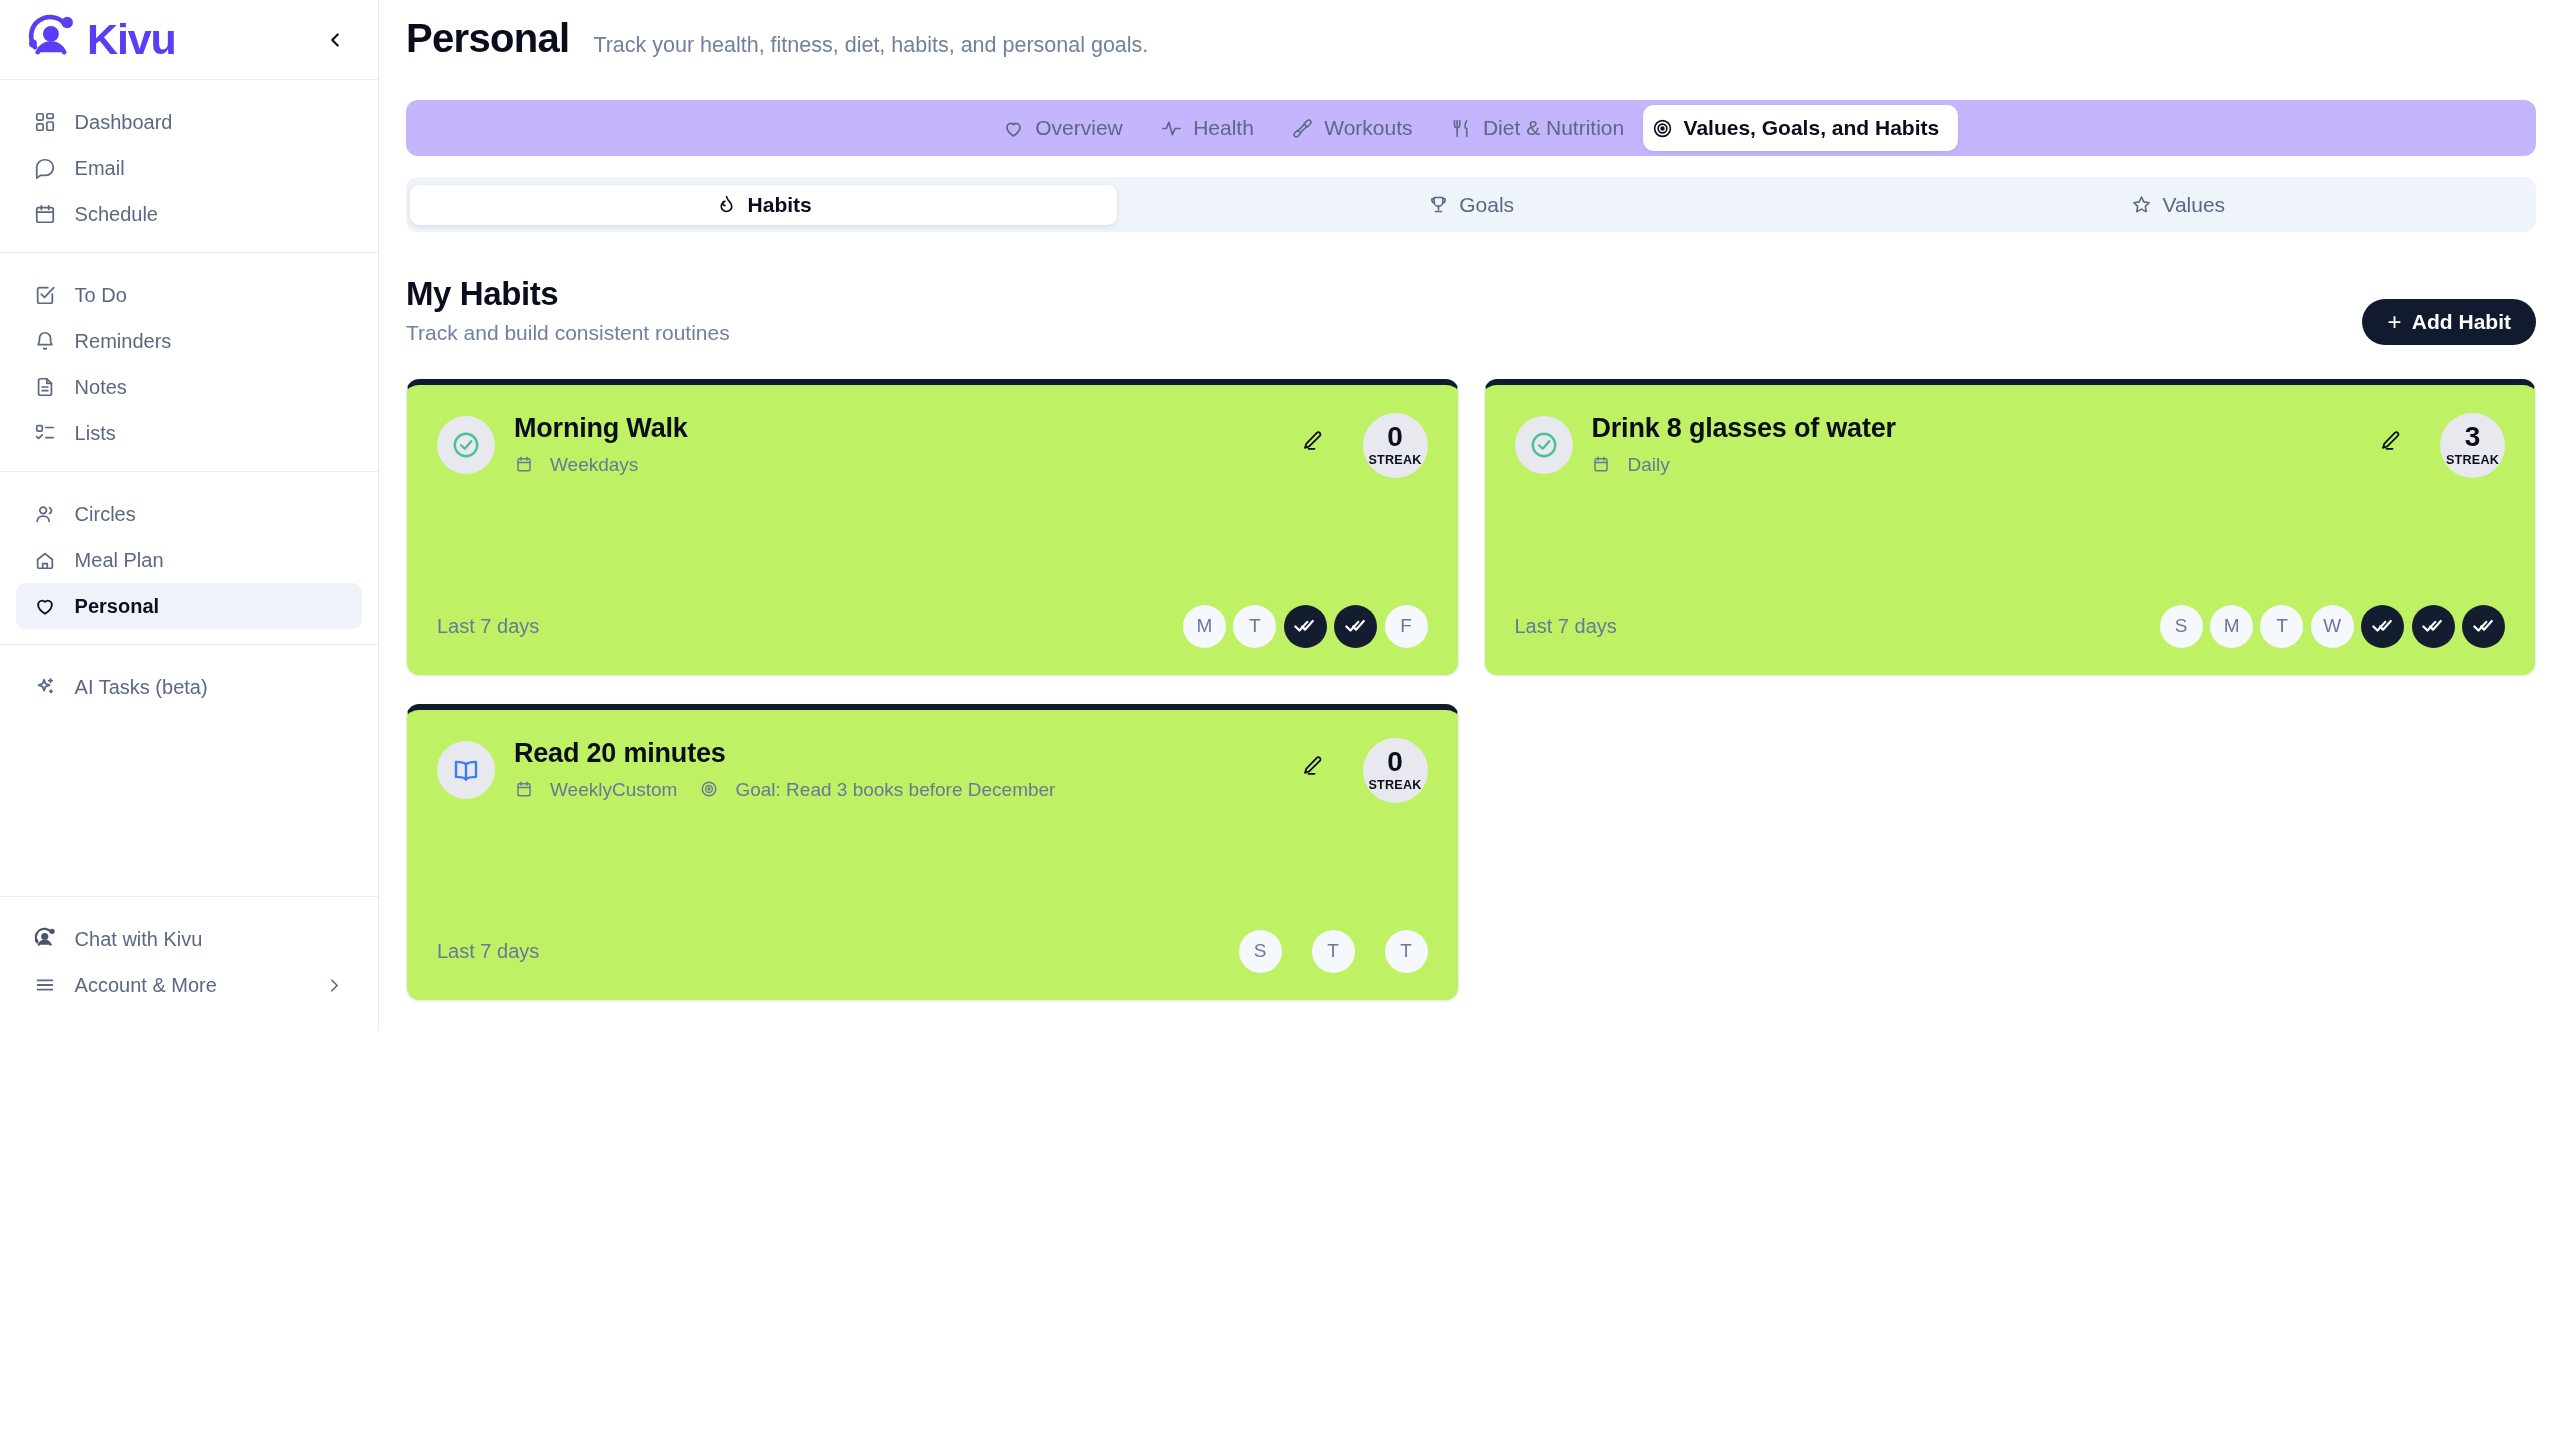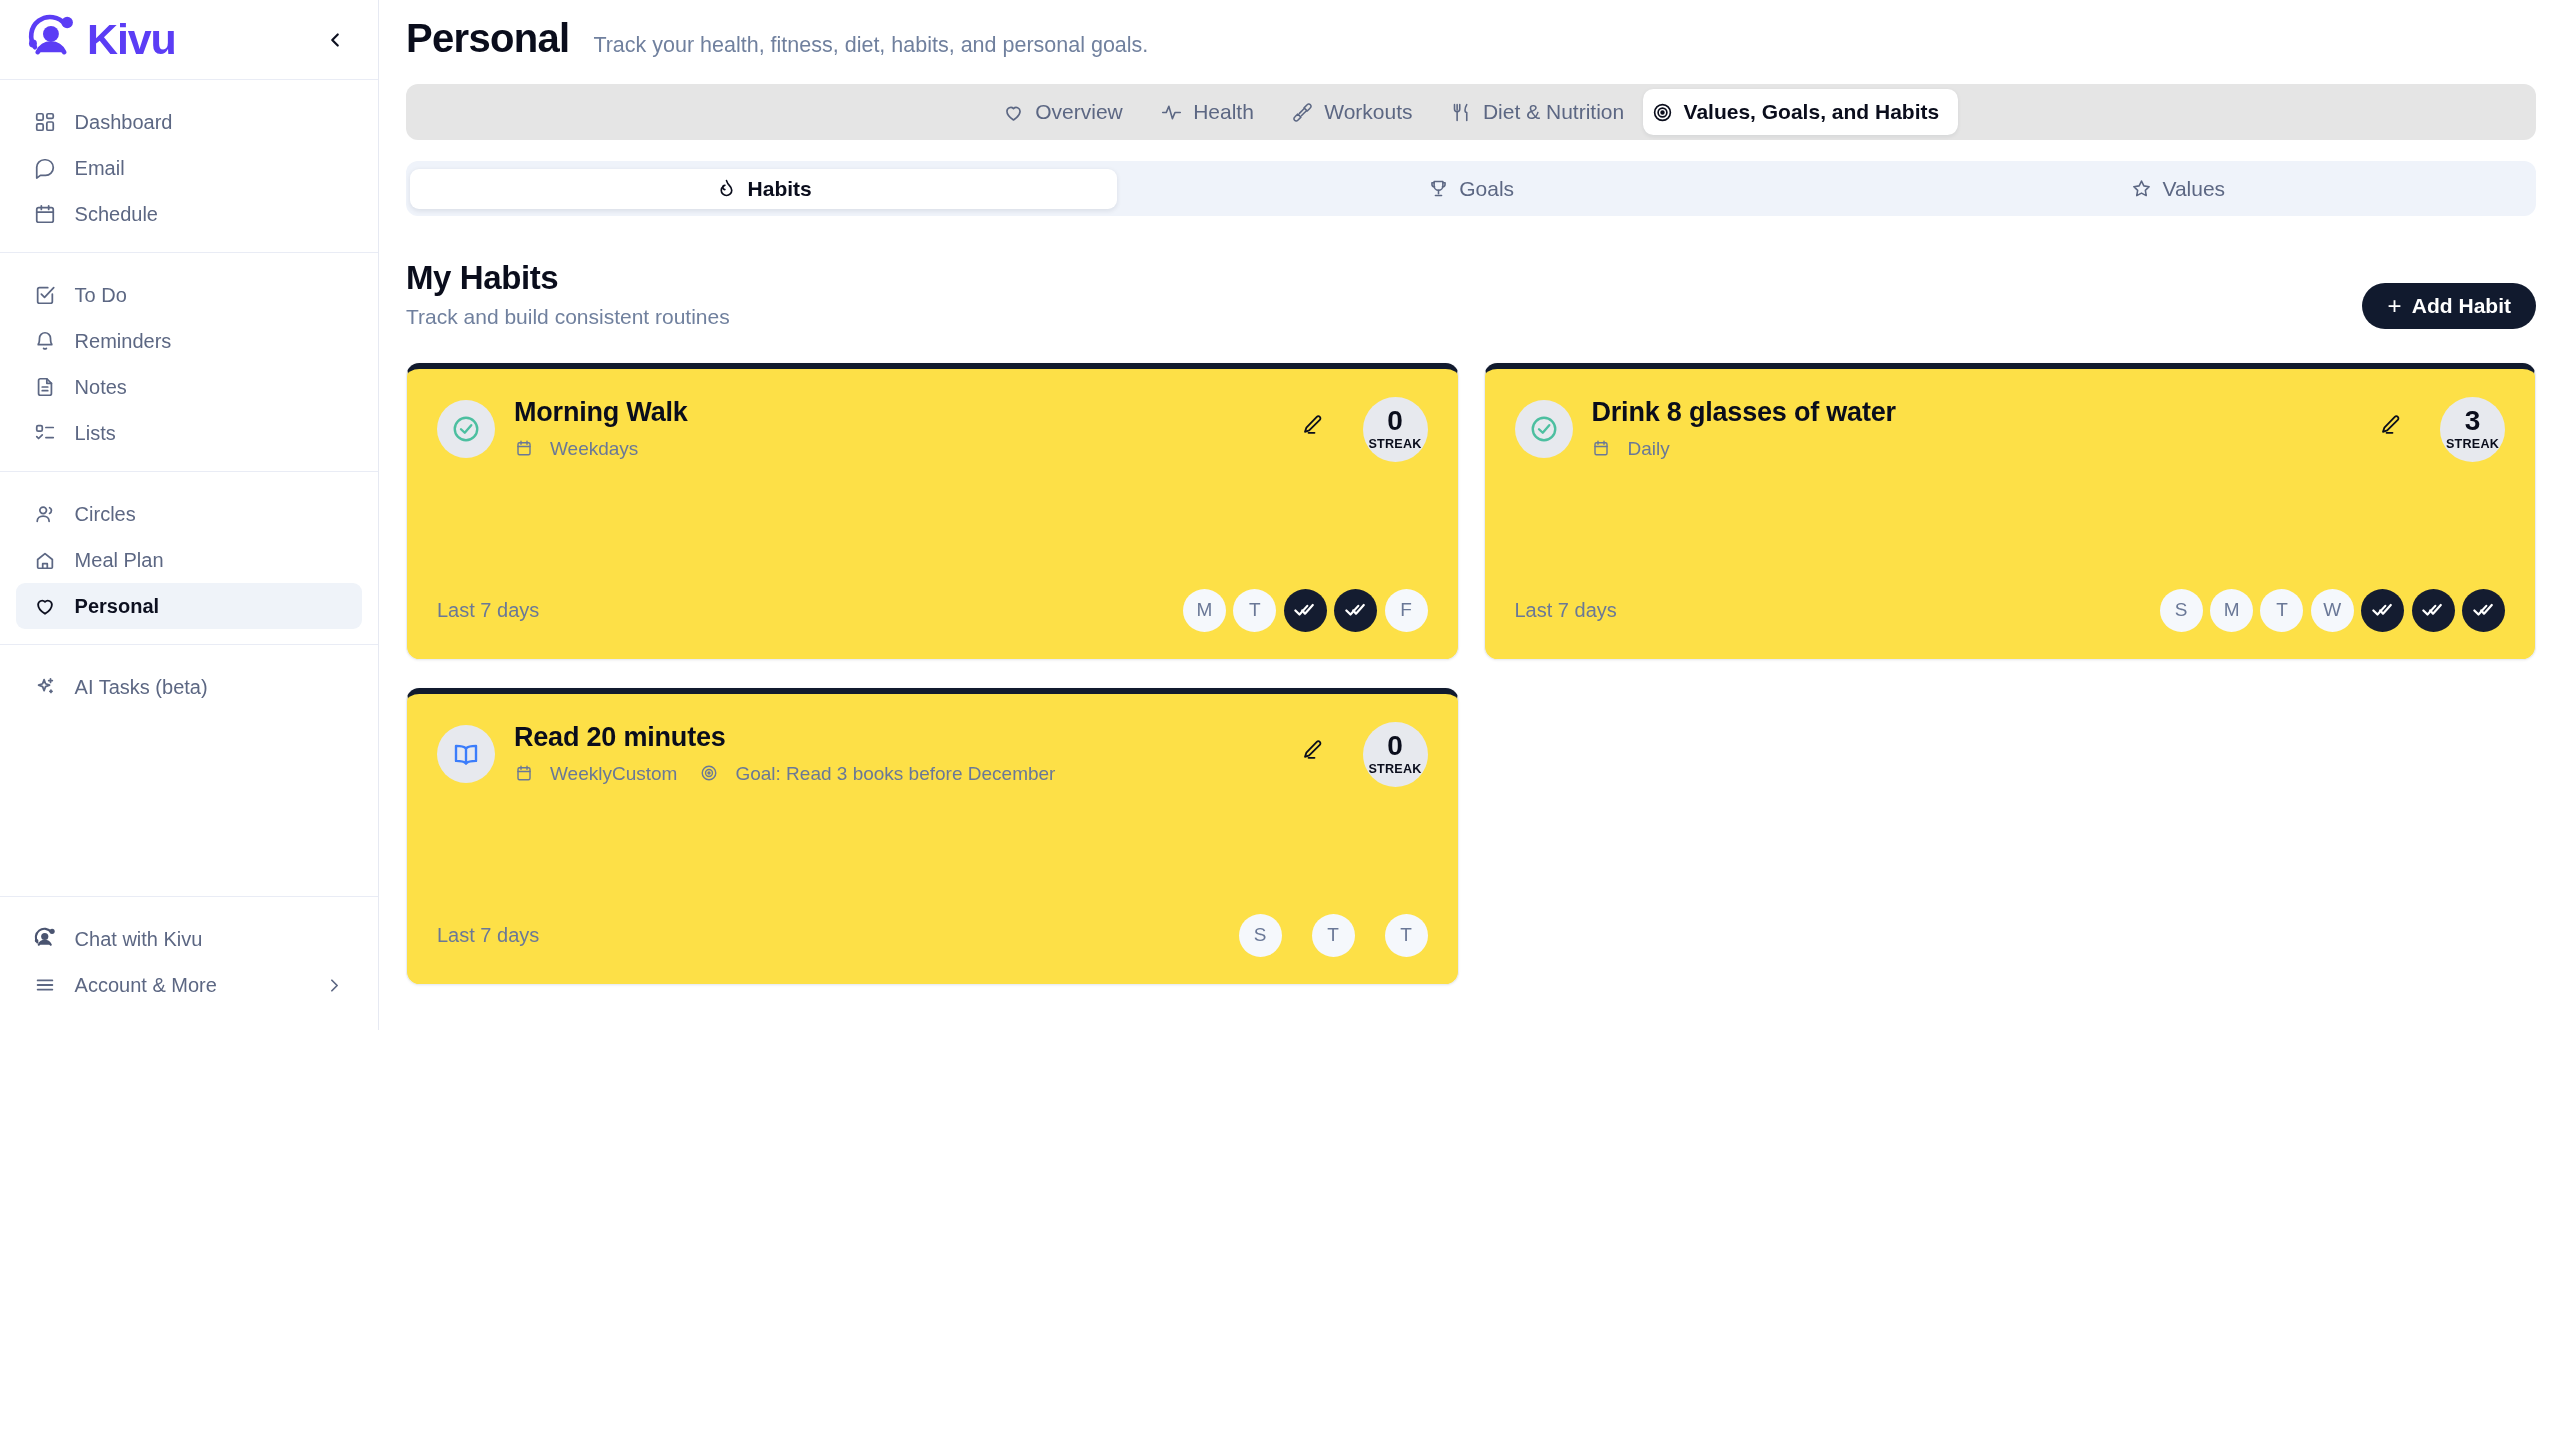--- a/index.html
+++ b/index.html
@@ -52,22 +52,22 @@
   .sidebar-foot { border-top: 1.5px solid #e9ecf5; padding: 19px 0 22px 0; }
   .nav-item .ni-chev { margin-left: auto; display:flex; align-items:center; }
 
   
   .main { flex: 1 1 auto; height: 1449px; display: flex; flex-direction: column; background: #ffffff; overflow: hidden; }
   .page-head { padding: 16.3px 36px 0 27px; display: flex; align-items: baseline; gap: 24px; }
   .page-title { font-size: 40px; font-weight: 700; color: #0a0d1c; letter-spacing: -0.7px; line-height: 1.1; }
   .page-sub { font-size: 21.5px; color: #70809e; }
 
   .section-nav {
-    margin: 24px 27px 0 27px;
-    background: #e5e5e5; border-radius: 12px;
+    margin: 40px 27px 0 27px;
+    background: #c4b5fd; border-radius: 12px;
     height: 56px; display: flex; align-items: center; justify-content: center;
     position: relative;
   }
   .sn-inner { display: flex; align-items: center; gap: 0; }
   .sn-item {
     display: flex; align-items: center; gap: 10.4px;
     height: 46px; padding: 0 19px; border-radius: 10.4px;
     color: #5c6783; font-size: 21px; cursor: pointer; white-space: nowrap;
   }
   .sn-item.active { background: #ffffff; color: #0a0d1c; font-weight: 600; box-shadow: 0 1.5px 4.4px rgba(16,24,40,.07); padding-left: 8px; }
@@ -100,21 +100,21 @@
     display: flex; align-items: center; gap: 10.4px; cursor: pointer;
   }
   .add-btn .plus { font-size: 24px; font-weight: 400; line-height: 1; }
 
   .cards {
     margin: 34px 27px 0 27px;
     display: grid; grid-template-columns: 1fr 1fr;
     gap: 28px 25px;
   }
   .hcard {
-    background: #fde047;
+    background: #bef264;
     border: 1.5px solid #e9edf5;
     border-top: 6.7px solid #111a2e;
     border-radius: 13.3px;
     padding: 28px 30px 27px 30px;
     box-shadow: 0 0.7px 2.2px rgba(16,24,40,.05);
     min-height: 297px;
     display: flex; flex-direction: column;
   }
   .hc-top { display: flex; align-items: flex-start; gap: 19px; }
   .hc-avatar {

